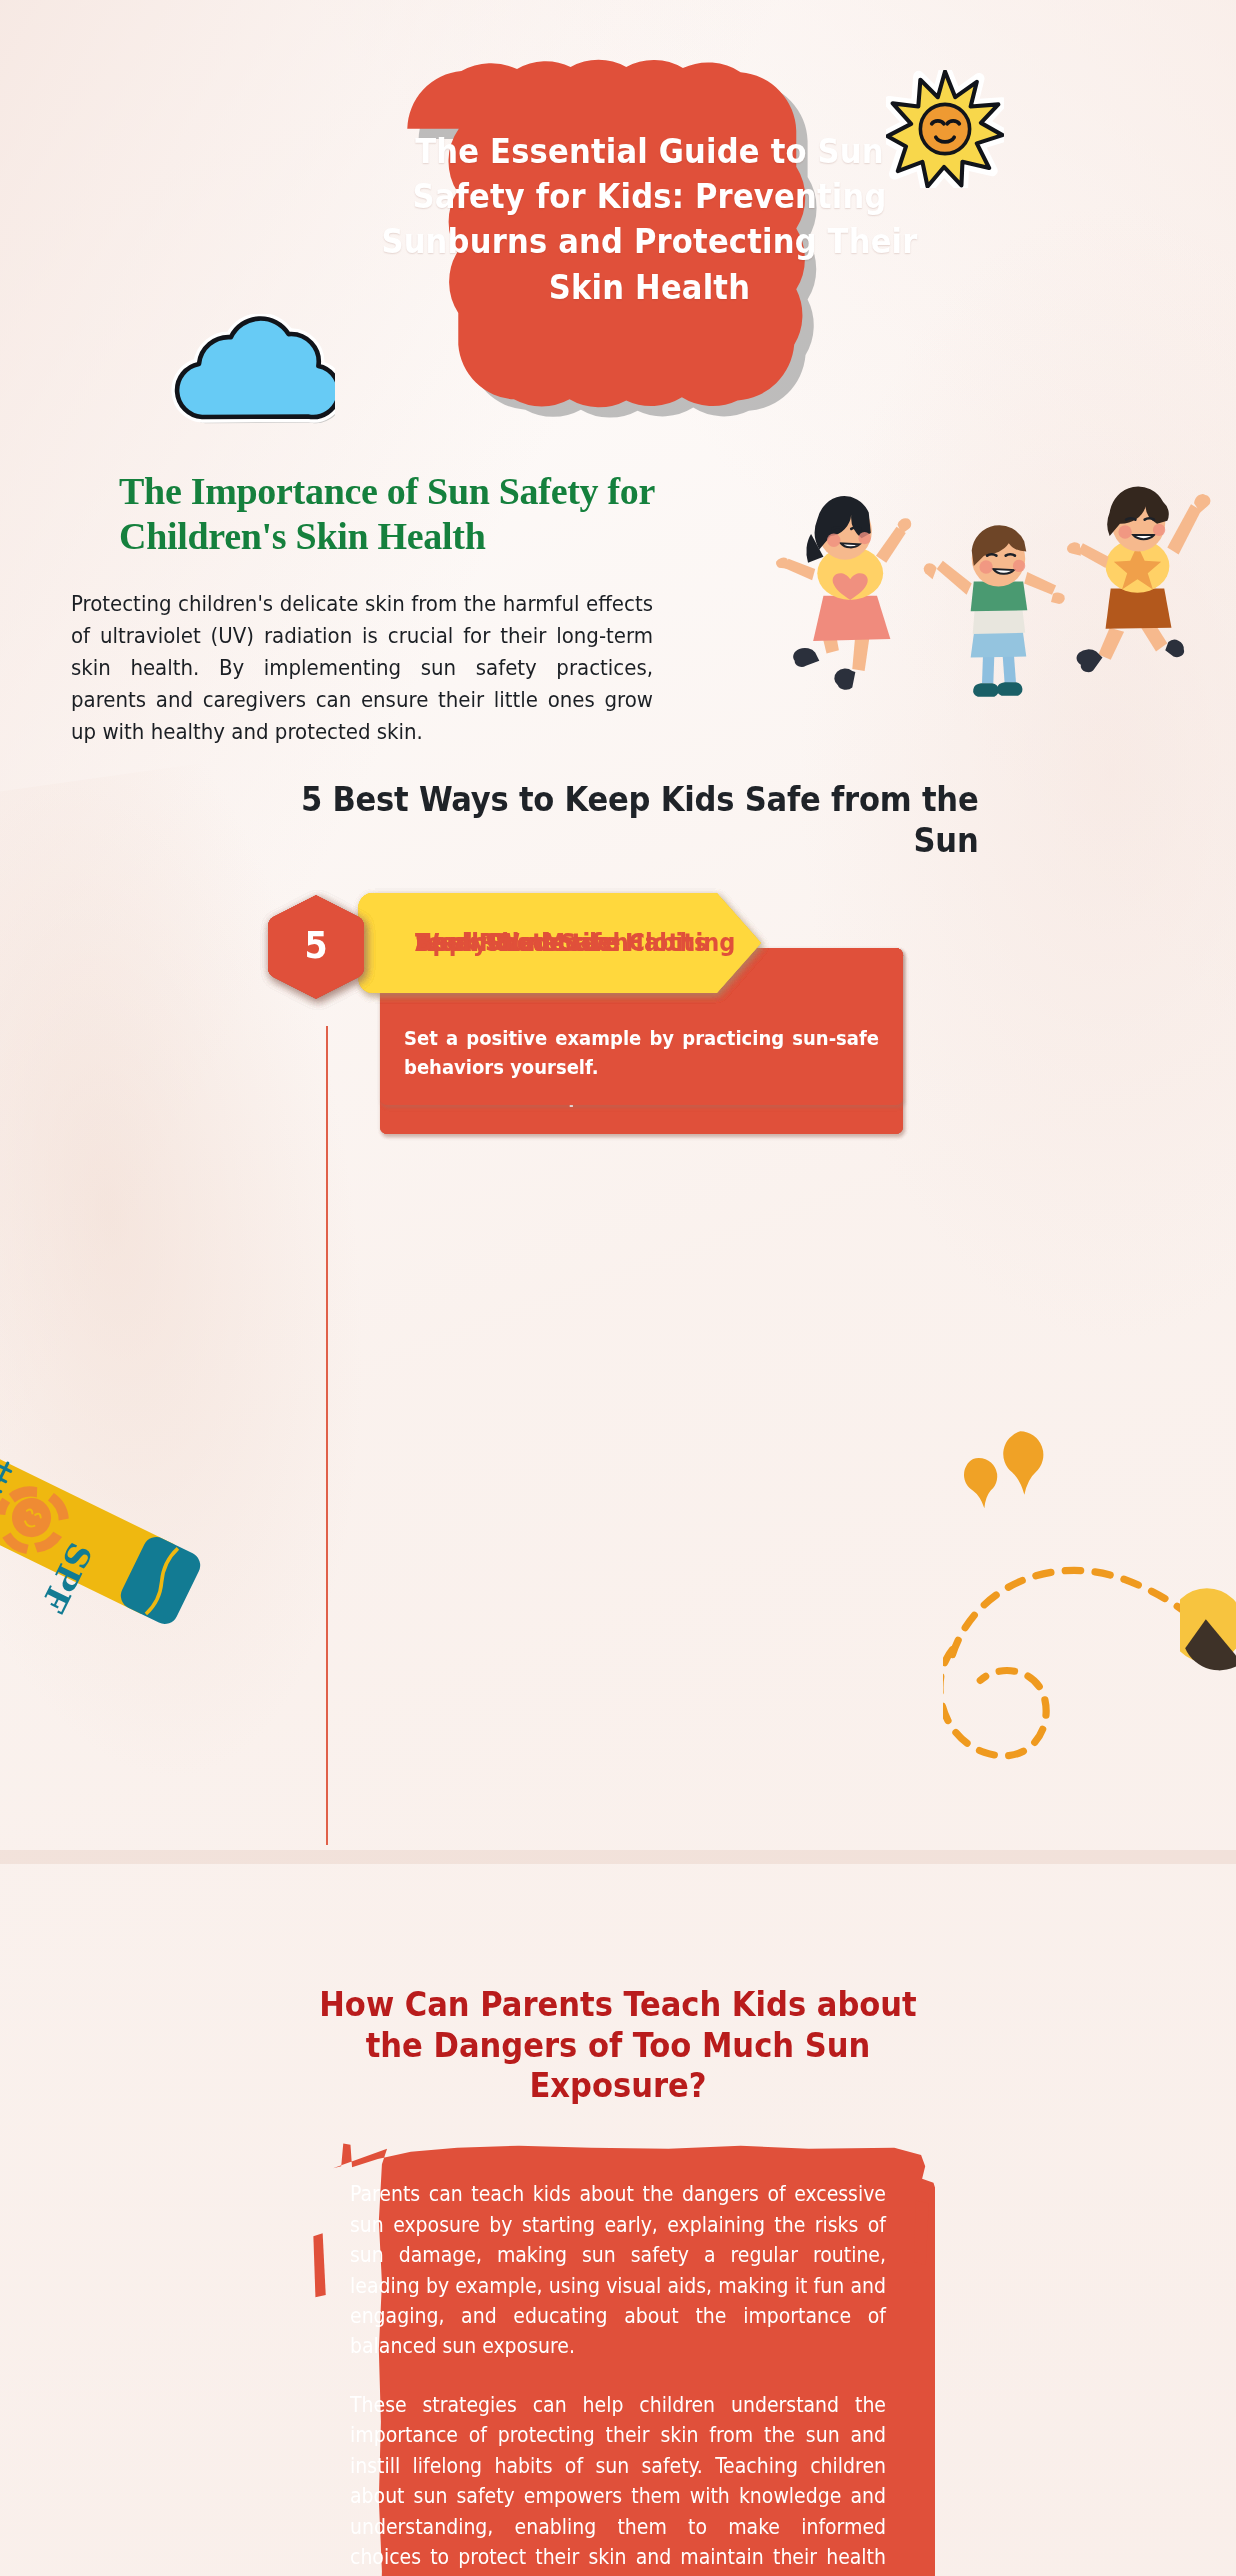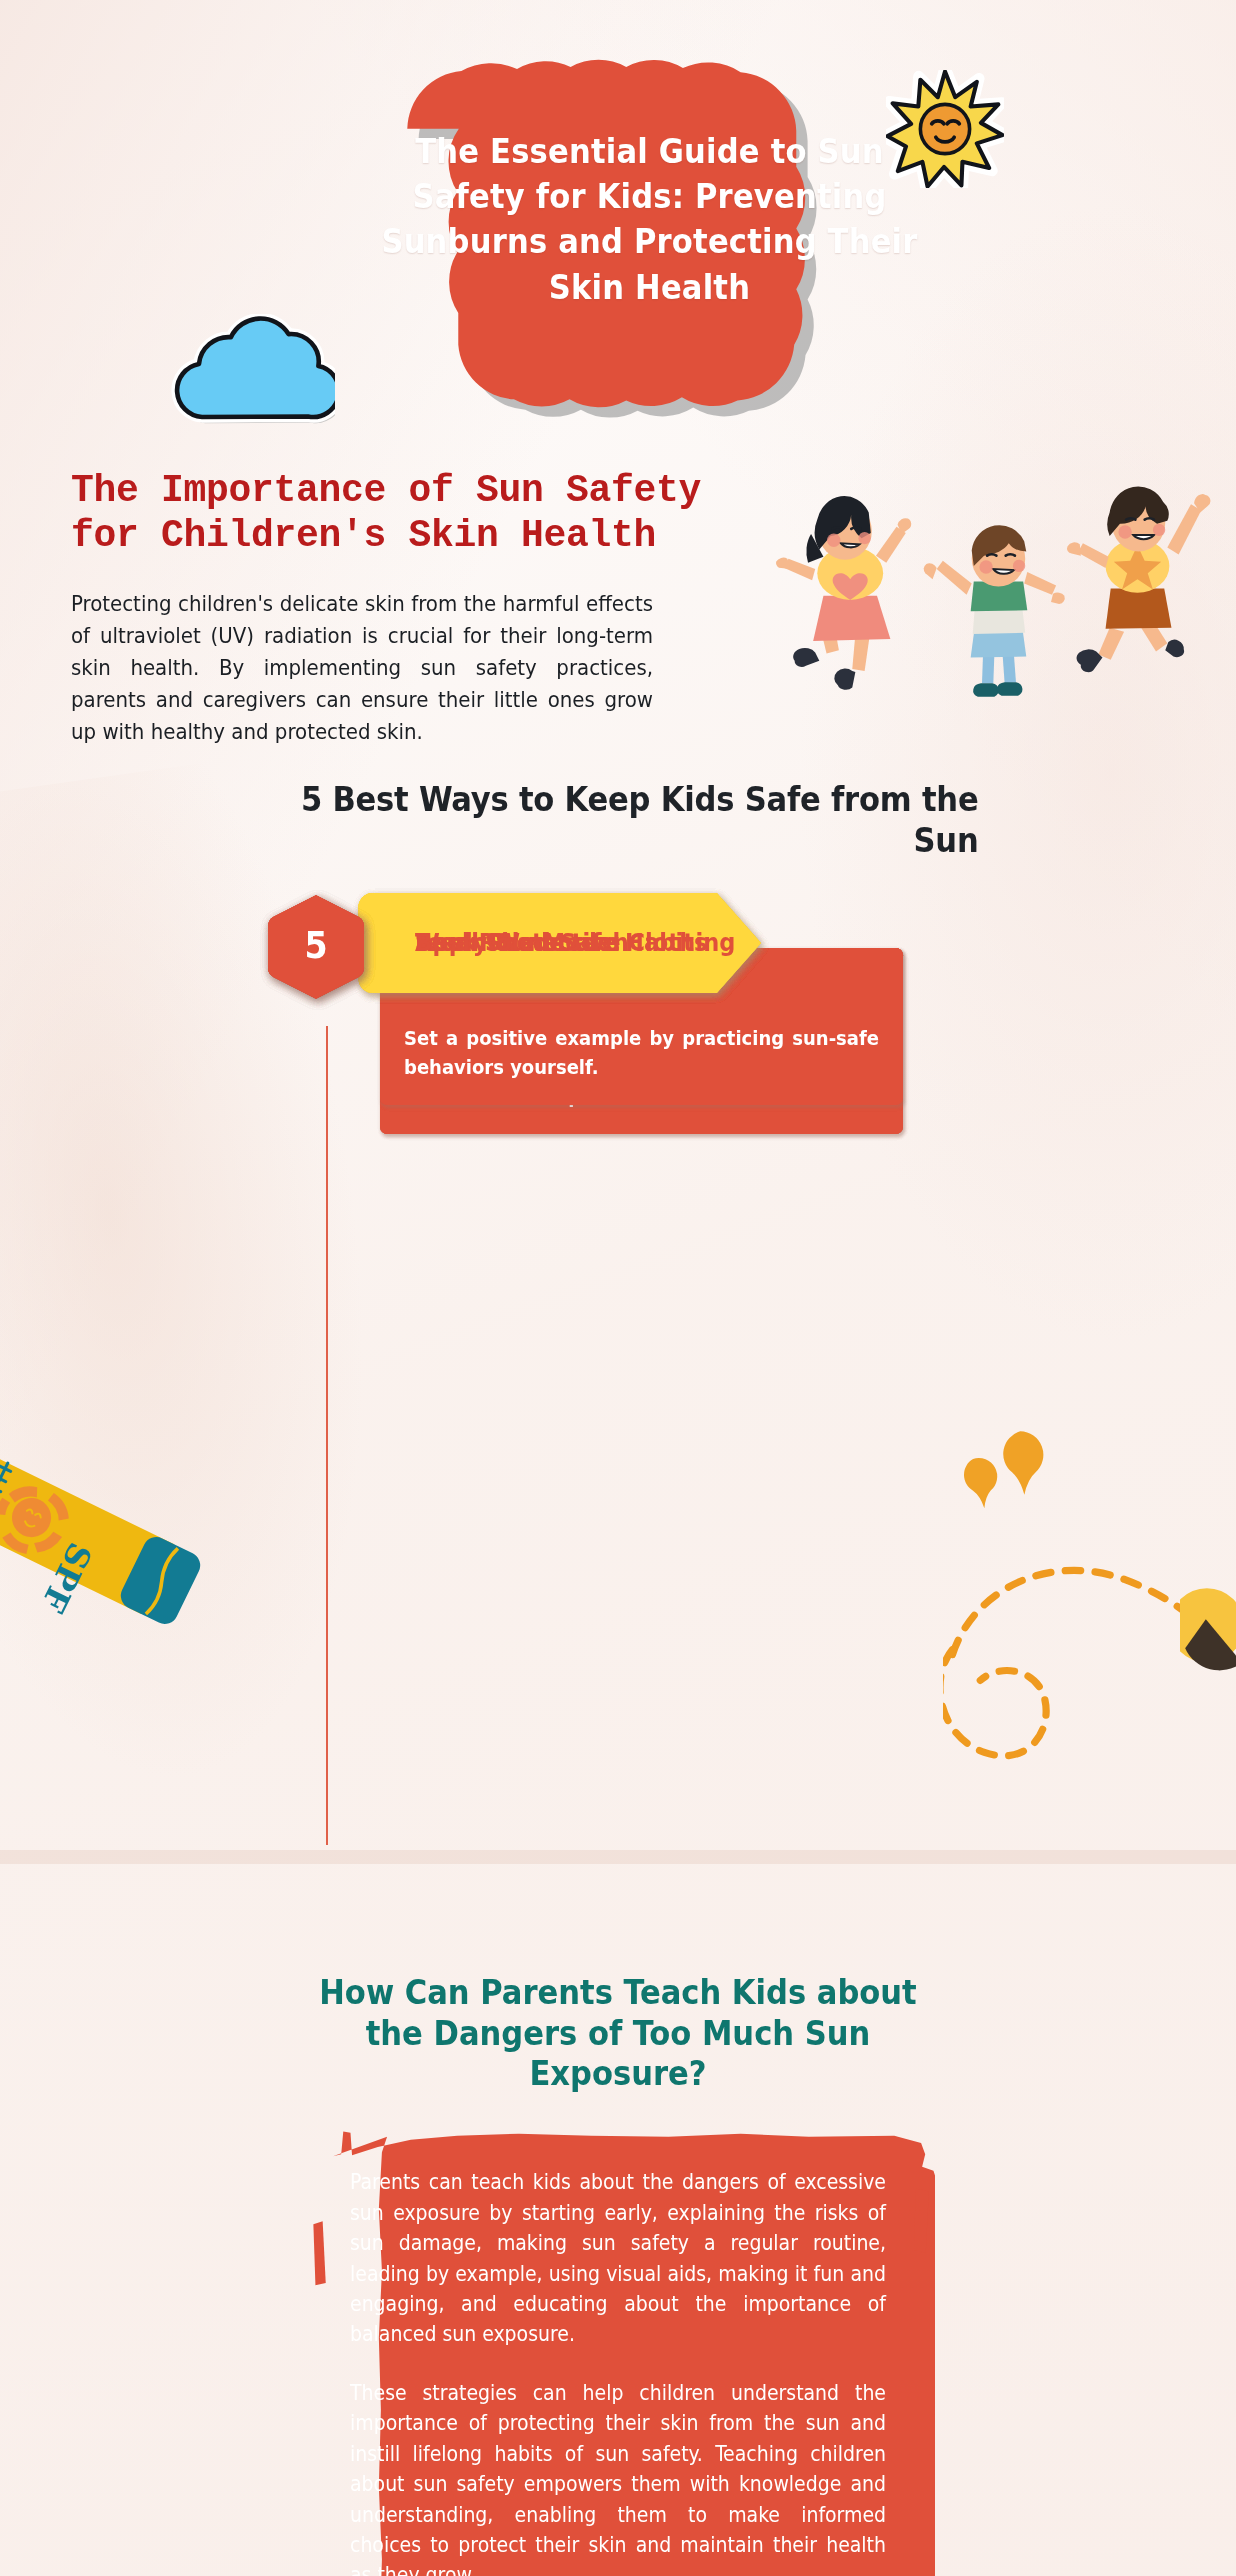--- a/index.html
+++ b/index.html
@@ -62,26 +62,27 @@
   #sun-icon { position:absolute; left:886px; top:70px; width:118px; height:118px; z-index:5; }
   #sun-icon svg { width:100%; height:100%; display:block; }
   
   #cloud-icon { position:absolute; left:170px; top:314px; width:165px; height:139px; z-index:5; }
   #cloud-icon svg { width:100%; height:100%; display:block; }
 
   
   #intro { position: relative; height: 289px; }
   #intro-text-col { position:absolute; left:71px; top:5.2px; width:654px; }
   .head-2 {
-    font-family: Liberation Mono, monospace;
+    font-family: Liberation Serif, serif;
     font-weight: 700;
-    color: #b91c1c;
+    color: #15803d;
     font-size: 38px;
     line-height: 1.18;
     letter-spacing: -0.3px;
+    margin-left: 48px;
   }
   #intro-body {
     margin-top: 29px;
     width: 582px;
     font-family: "DejaVu Sans Condensed", "Liberation Sans Narrow", "Liberation Sans", sans-serif;
     font-size: 22px;
     line-height: 1.46;
     color: #1b1f24;
     text-align: justify;
   }
@@ -169,27 +170,27 @@
   #splash-deco { position:absolute; left:943px; top:670px; width:134px; height:118px; z-index:1; }
   #splash-deco svg { width:100%; height:100%; display:block; }
   #dashed-deco { position:absolute; left:943px; top:742px; width:299px; height:278px; z-index:1; }
   #dashed-deco svg { width:100%; height:100%; display:block; }
   #bee-deco { position:absolute; left:1180px; top:829px; width:93px; height:93px; z-index:1; }
   #bee-deco svg { width:100%; height:100%; display:block; }
 
   
   #dangers-section { position: relative; padding-top: 13.4px; }
   #dangers-title {
-    width: 618px; margin: 0 auto;
+    width: 618px; margin: 12px auto;
     text-align: center;
     font-family: "DejaVu Sans Condensed", "Liberation Sans Narrow", "Liberation Sans", sans-serif;
     font-weight: 700;
     font-size: 34px;
     line-height: 1.18;
-    color: #0f766e;
+    color: #b91c1c;
   }
   #paint-block {
     position: relative;
     width: 634px;
     margin: 18.5px auto 0 auto;
     min-height: 608px;
   }
   #paint-svg { position:absolute; inset:0; width:100%; height:100%; }
   #paint-content {
     position: relative;

